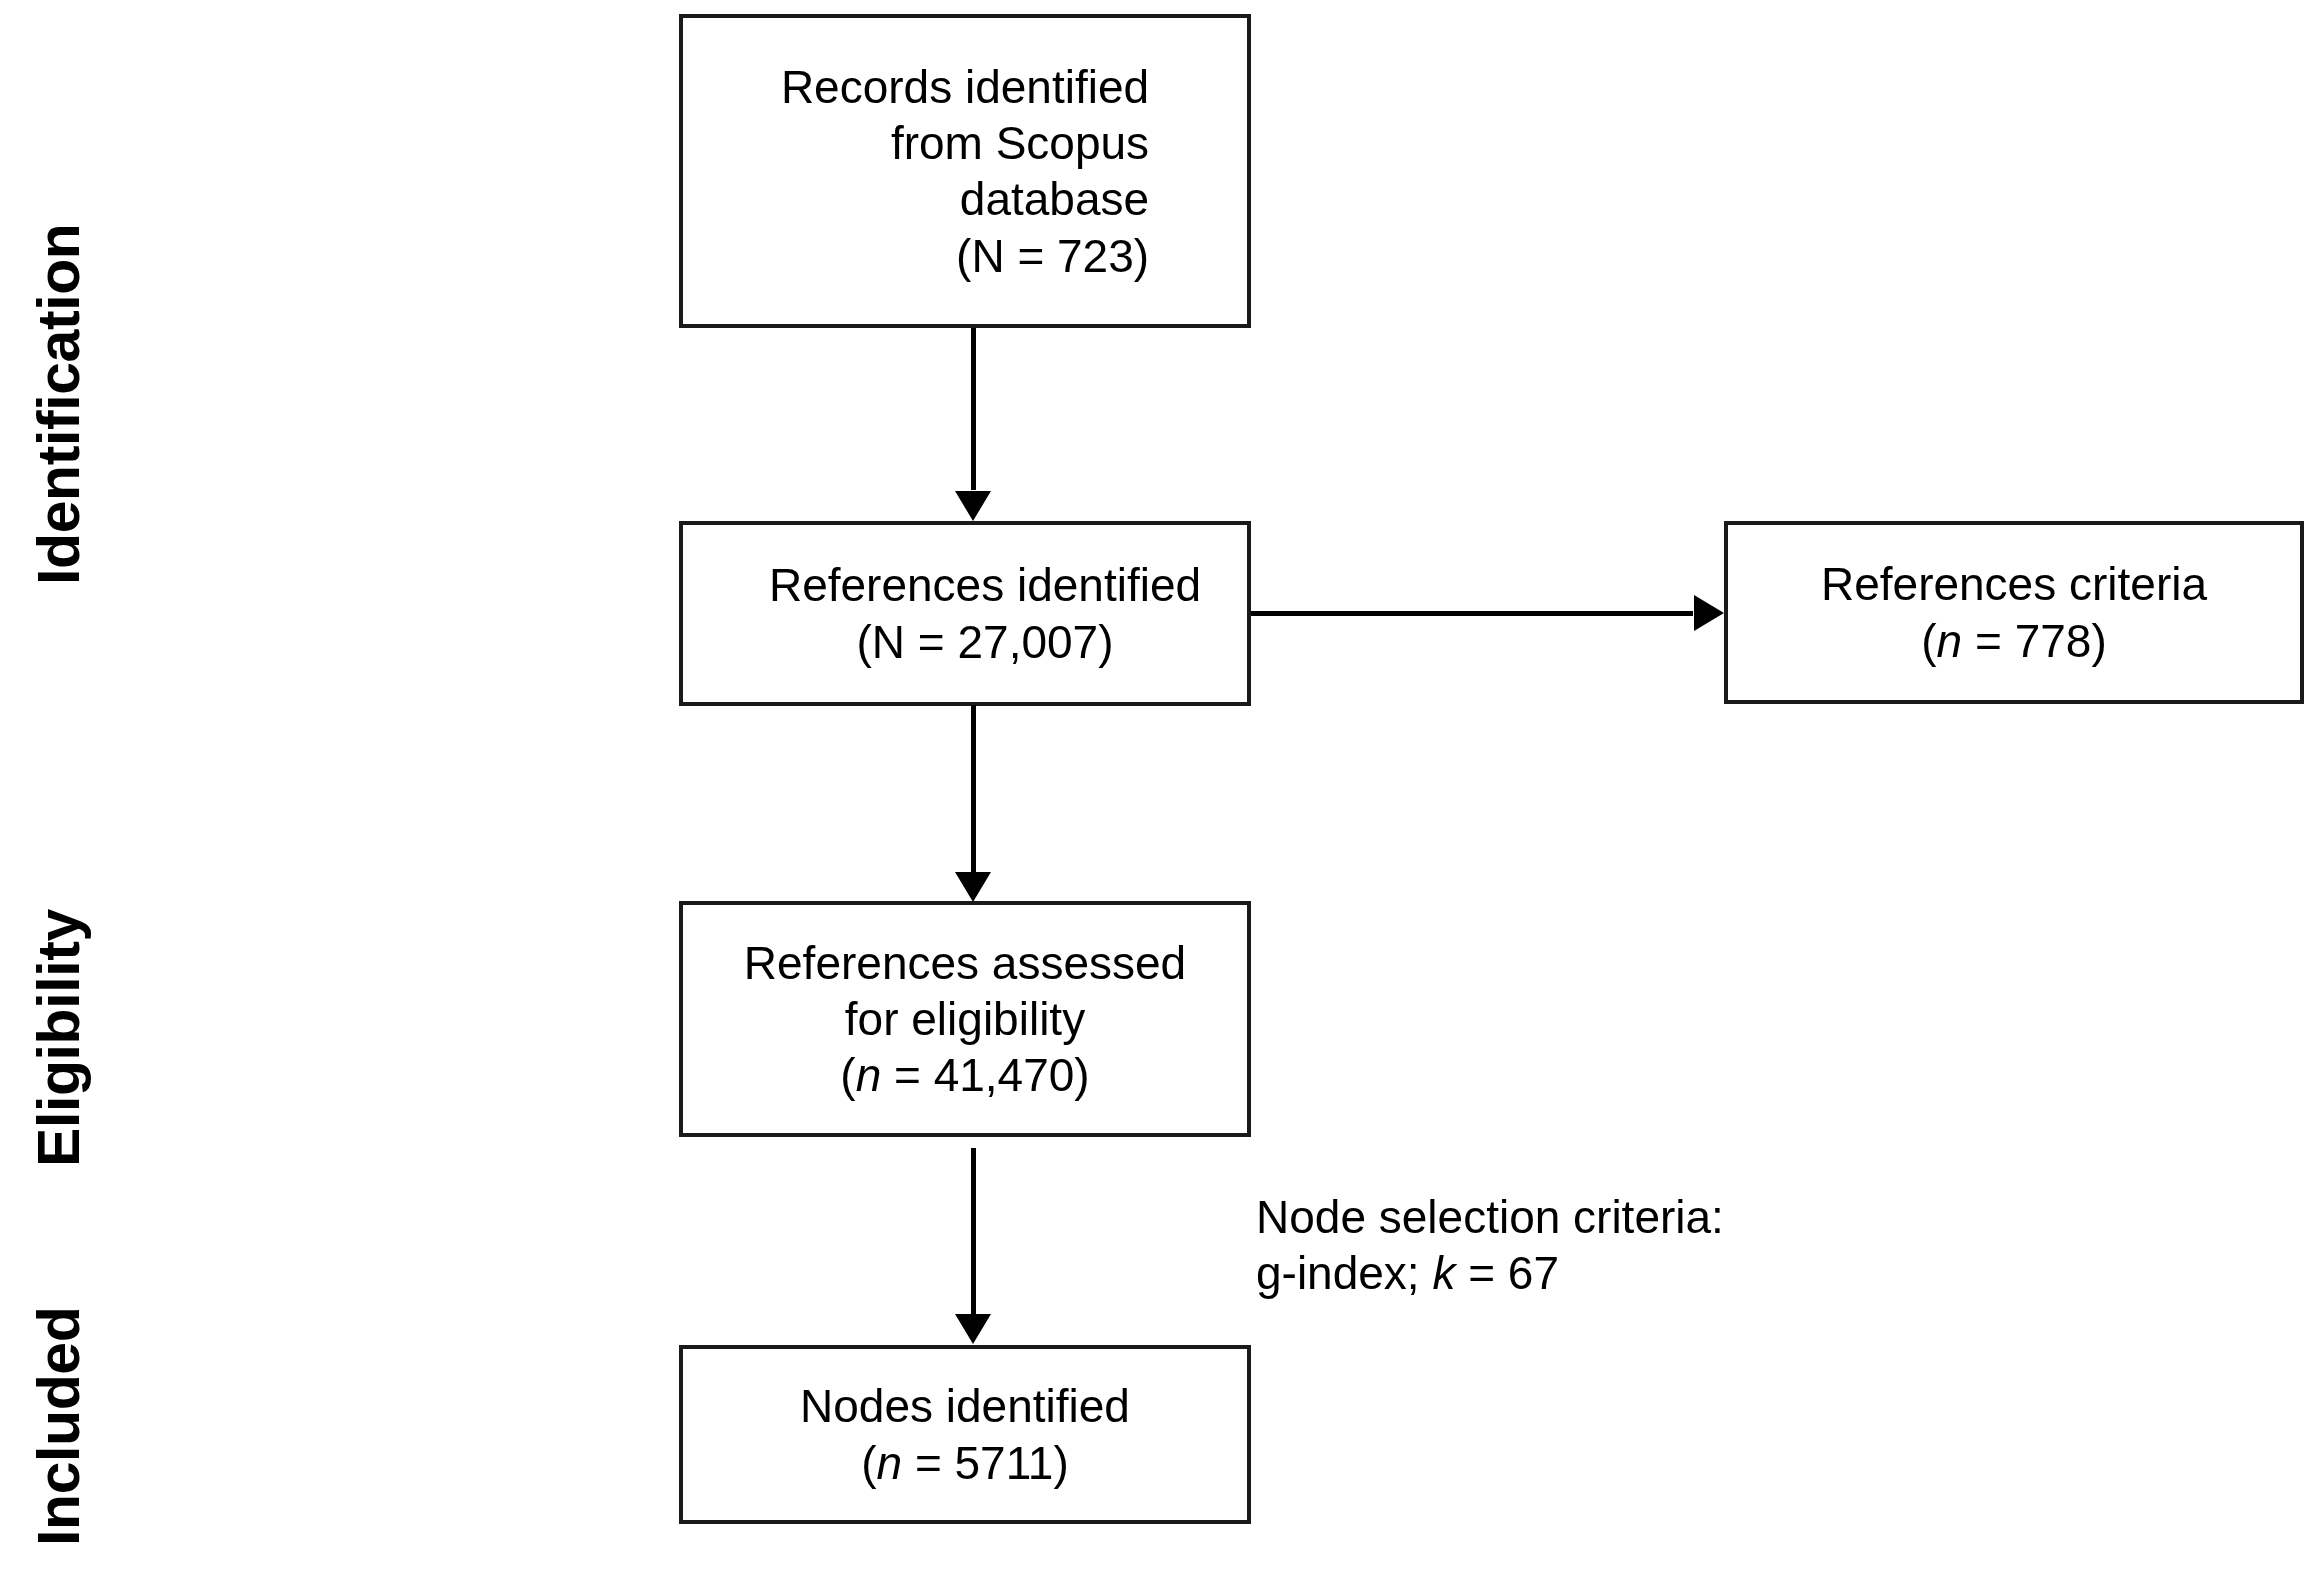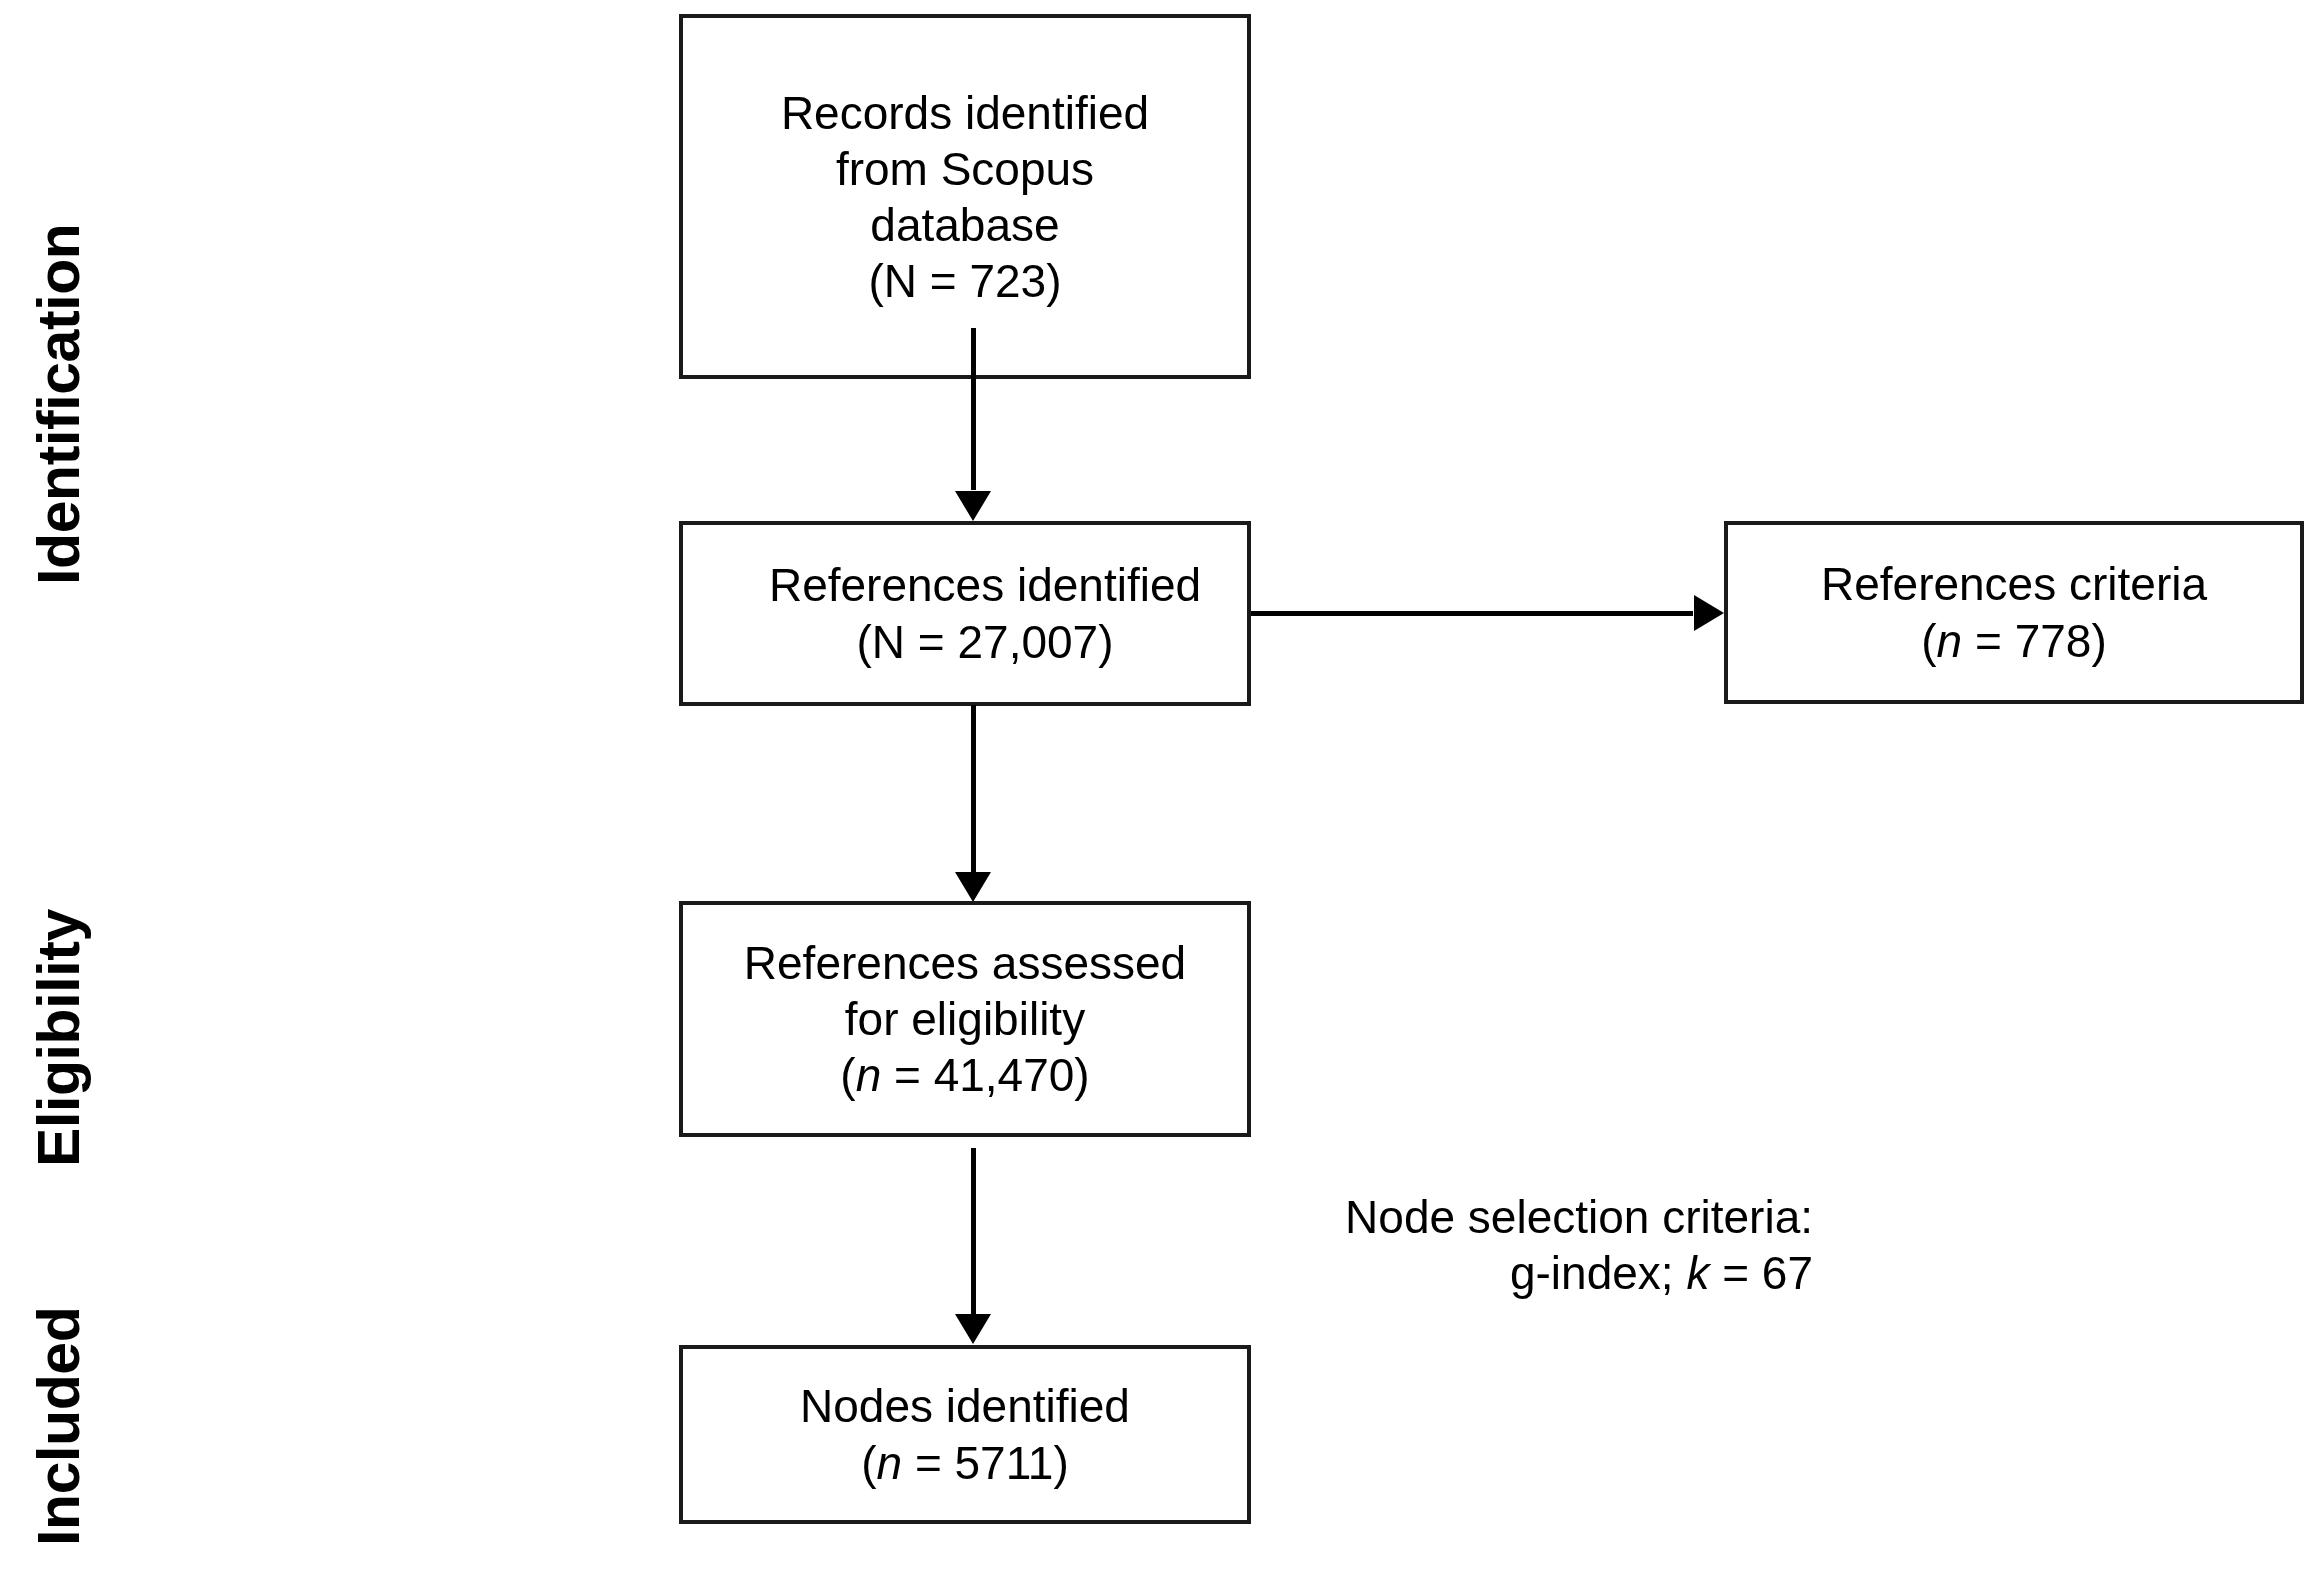--- a/index.html
+++ b/index.html
@@ -48,21 +48,21 @@
     color: #000000;
     padding: 0 10px;
     white-space: pre-line;
   }
 
   
   .annotation {
     position: absolute;
     font-size: 46px;
     line-height: 1.22;
-    text-align: right;
+    text-align: left;
     white-space: pre-line;
     color: #000000;
   }
 
   
   .v-line {
     position: absolute;
     width: 5px;
     background: #000000;
   }
@@ -94,21 +94,21 @@
 <body>
 
 <div id="canvas">
 
   <div class="stage-label" style="left:30px; top:585px;">Identification</div>
 
   <div class="stage-label" style="left:30px; top:1167px;">Eligibility</div>
 
   <div class="stage-label" style="left:30px; top:1546px;">Included</div>
 
-  <div class="flow-box" style="left:679px; top:14.4px; width:572px; height:365px;">
+  <div class="flow-box" style="left:679px; top:14.4px; width:572px; height:314px;text-align:right;">
     <div class="box-text">Records identified
 from Scopus
 database
 (N = 723)</div>
   </div>
 
   <div class="v-line" style="left:971px; top:328px; height:162px;"></div>
   <div class="arrow-down" style="left:955px; top:491px;"></div>
 
   <div class="flow-box" style="left:679px; top:521px; width:572px; height:185px;padding-left:40px;">

